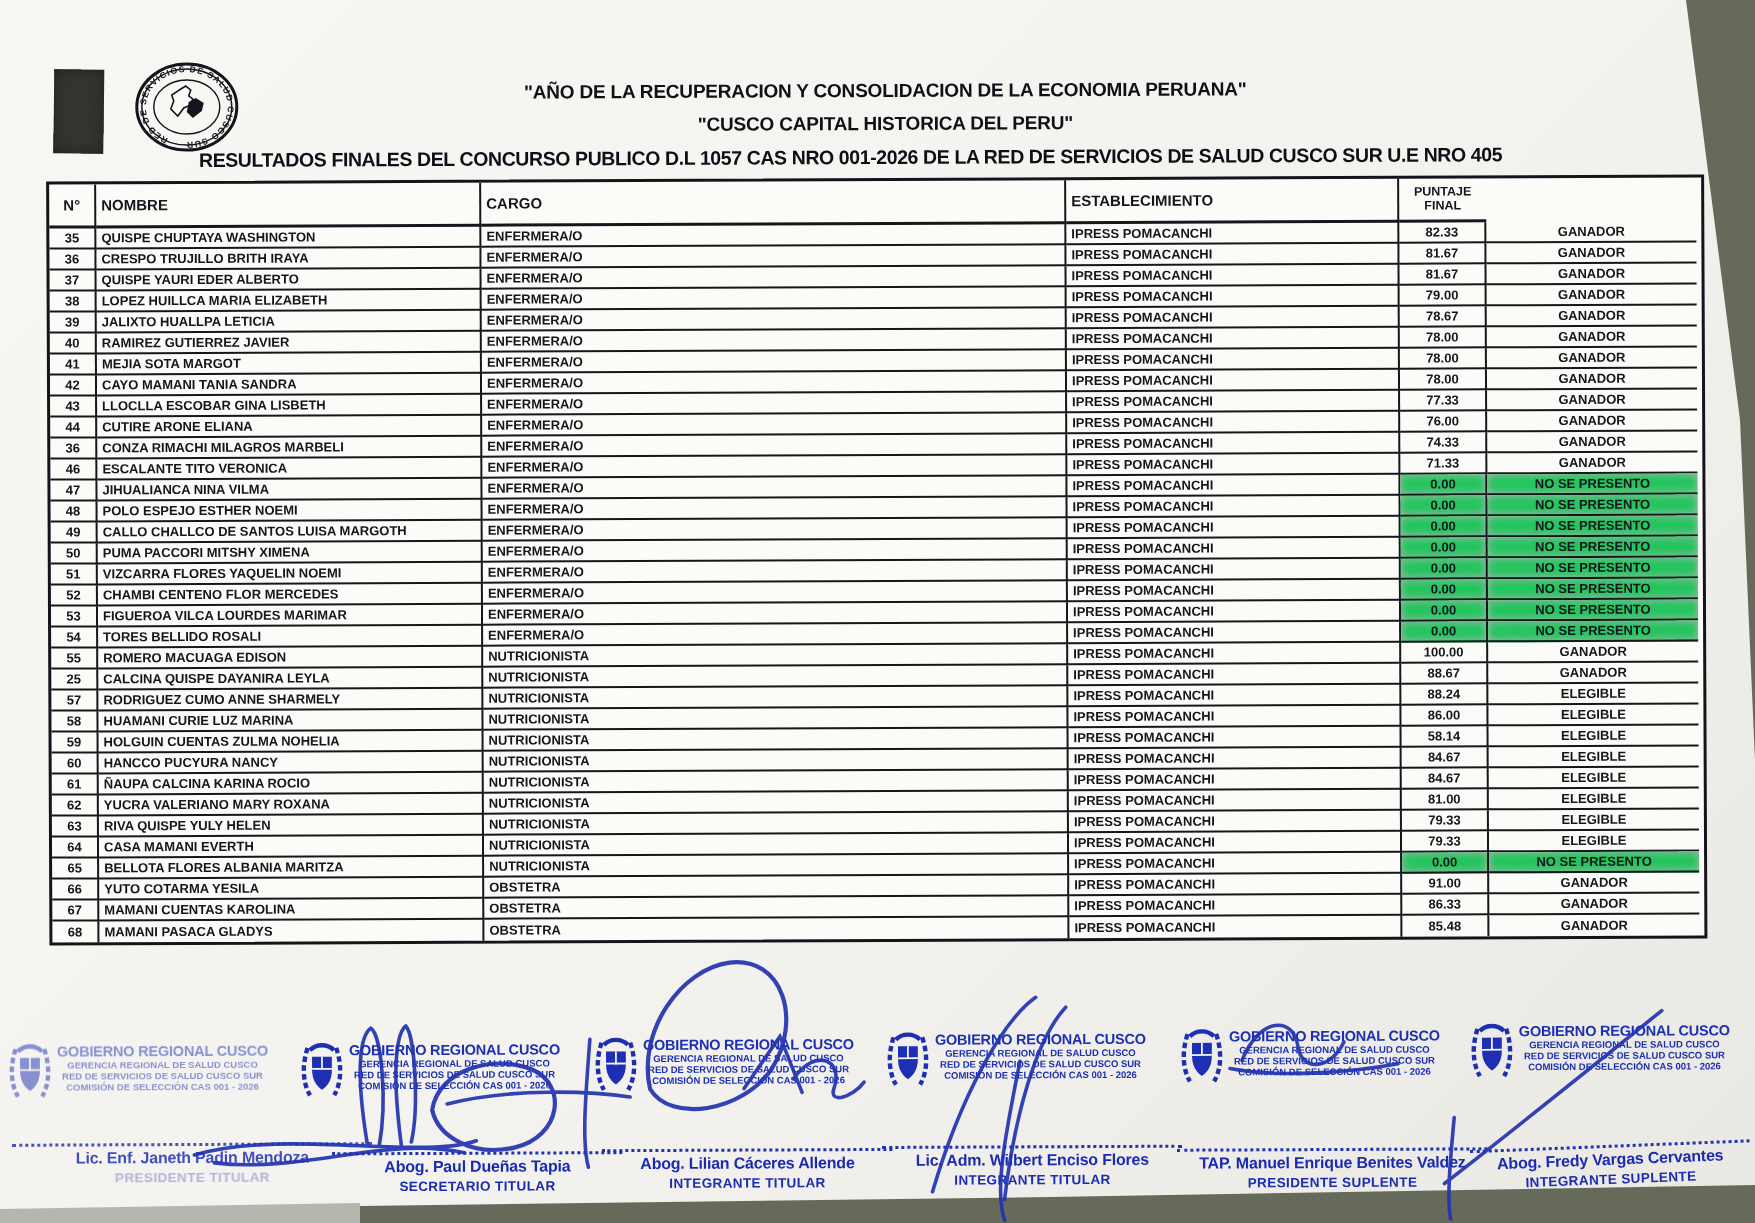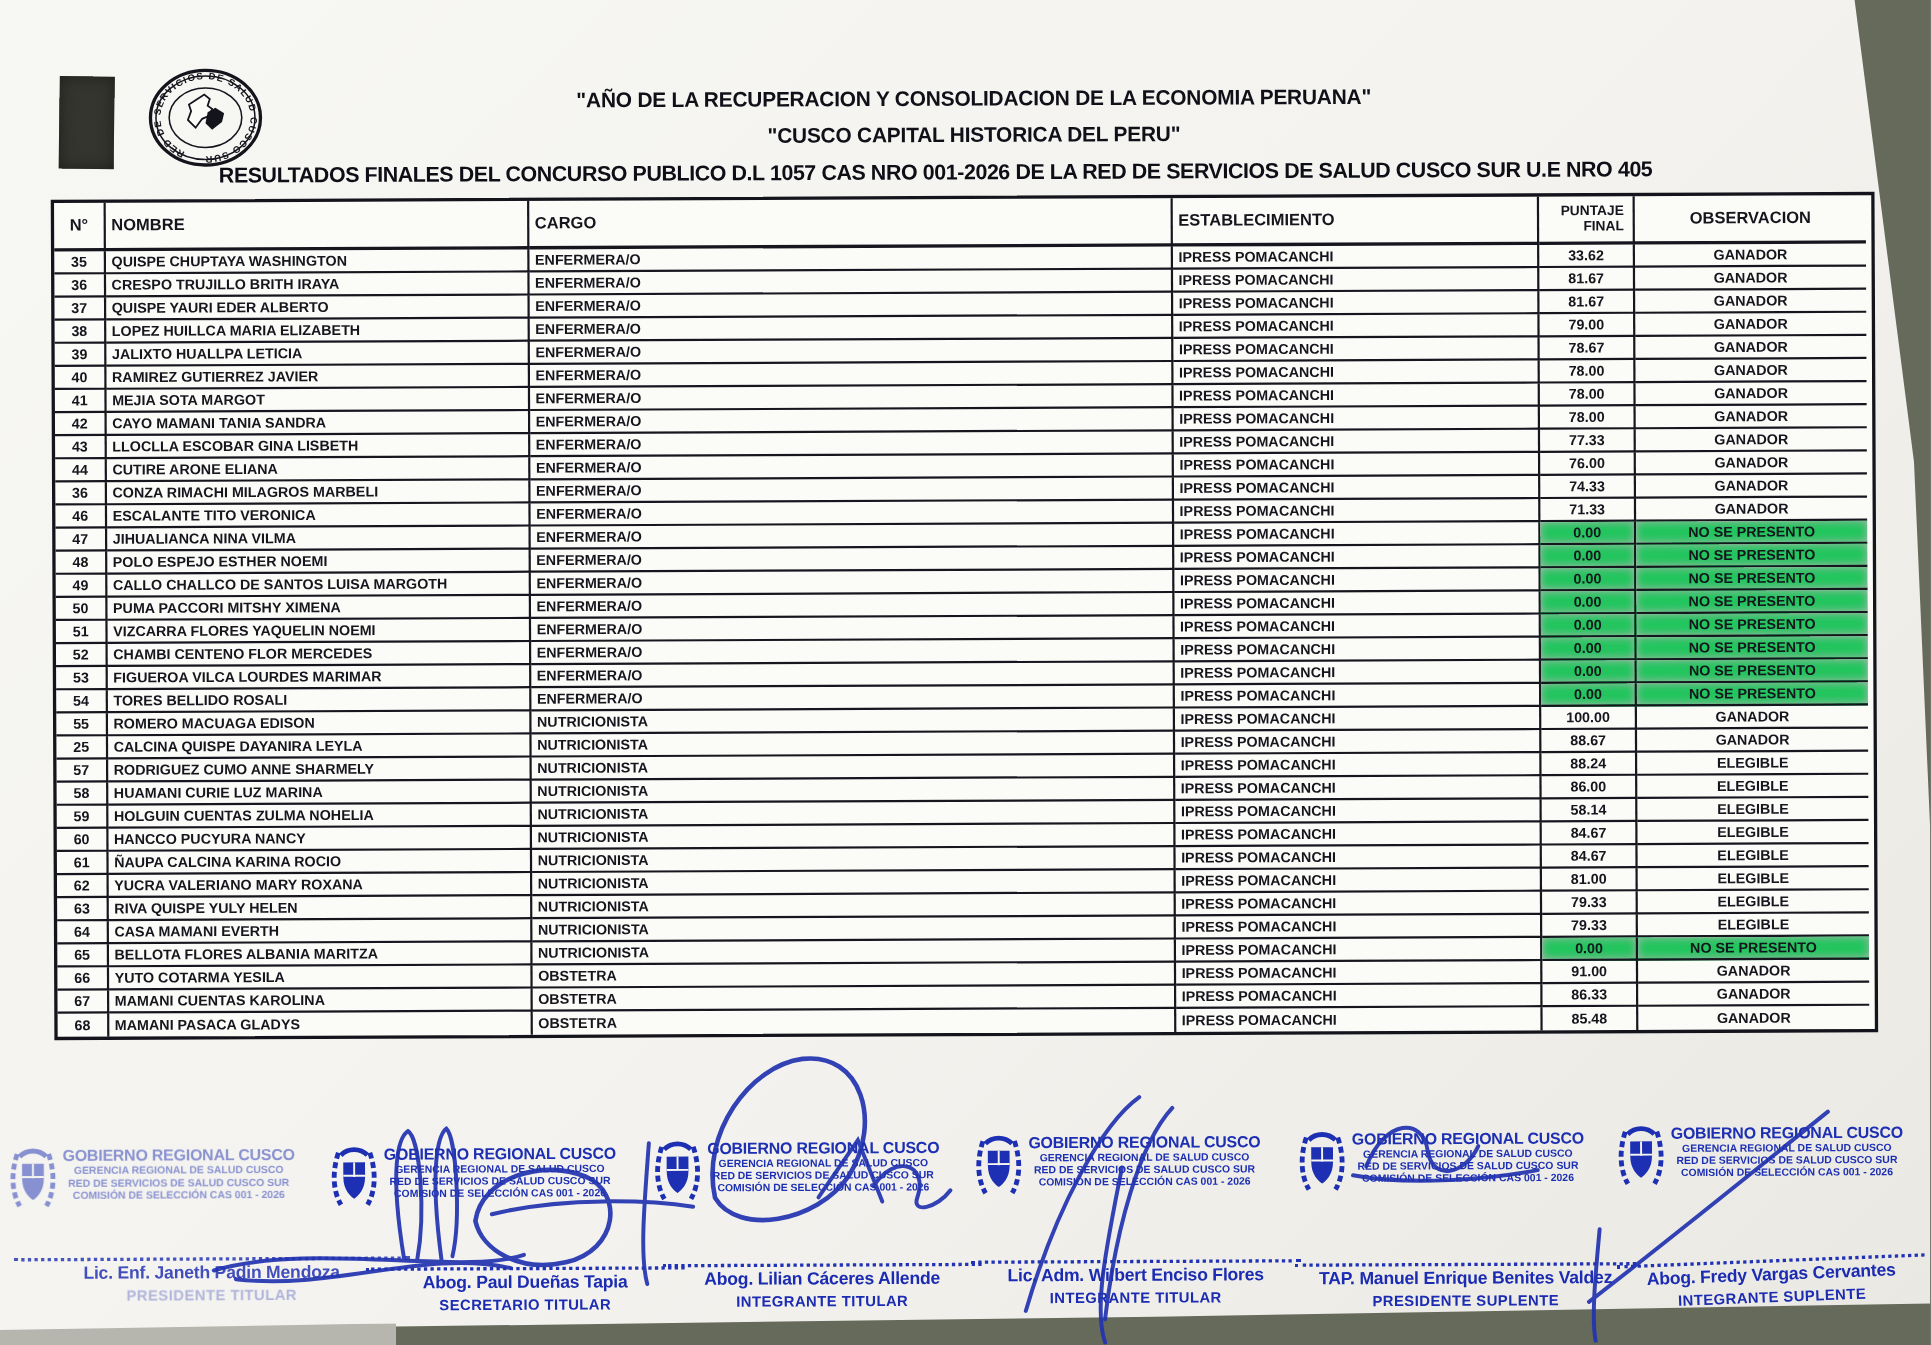--- a/index.html
+++ b/index.html
@@ -28,21 +28,21 @@
     display:flex;align-items:center;overflow:hidden;white-space:nowrap;
     color:#15151d;font-weight:700;}
   .trow>div:last-child{border-right:none;}
   .trow:last-child>div{border-bottom:none;}
   .thead{height:44px;}
   .thead>div{font-size:15px;border-bottom-width:3px;}
   .tdata{height:21px;}
   .tdata>div{font-size:13px;}
   .c-l{padding-left:5px;justify-content:flex-start;}
   .c-c{justify-content:center;}
-  .h-puntaje{font-size:12.5px !important;text-align:right;justify-content:center;line-height:1.1;
+  .h-puntaje{font-size:12.5px !important;text-align:center;justify-content:center;line-height:1.1;
     white-space:normal !important;padding:0 8px;}
   .shaded{background:#22c55e;box-shadow:inset 0 0 8px #b3b5b1;}
   
   .stamp{position:absolute;display:flex;gap:5px;color:#1d2fb2;}
   .stamp .esc{flex:0 0 44px;}
   .stamp .lines{text-align:center;line-height:1.15;}
   .st-l1{font-size:14.5px;font-weight:700;letter-spacing:-0.2px;white-space:nowrap;}
   .st-l2{font-size:9.5px;font-weight:700;white-space:nowrap;}
   .sigblock{position:absolute;text-align:center;color:#1b2bb2;}
   .dotline{border-top:3px dotted #2133b4;margin-bottom:3px;}
@@ -84,29 +84,28 @@
     </div>
     <div class="main-title">RESULTADOS FINALES DEL CONCURSO PUBLICO D.L 1057 CAS NRO 001-2026 DE LA RED DE SERVICIOS DE SALUD CUSCO SUR U.E NRO 405</div>
 
     <div class="rtable">
       <div class="trow thead">
         <div class="c-c">N°</div>
         <div class="c-l">NOMBRE</div>
         <div class="c-l">CARGO</div>
         <div class="c-l">ESTABLECIMIENTO</div>
         <div class="c-c h-puntaje">PUNTAJE FINAL</div>
-        <div class="c-c">OBSERVACION</div>
       </div>
       <div>
           <div class="trow tdata">
             <div class="c-c">35</div>
             <div class="c-l">QUISPE CHUPTAYA WASHINGTON</div>
             <div class="c-l">ENFERMERA/O</div>
             <div class="c-l">IPRESS POMACANCHI</div>
-            <div class="c-c">33.62</div>
+            <div class="c-c">82.33</div>
             <div class="c-c">GANADOR</div>
           </div>
           <div class="trow tdata">
             <div class="c-c">36</div>
             <div class="c-l">CRESPO TRUJILLO BRITH IRAYA</div>
             <div class="c-l">ENFERMERA/O</div>
             <div class="c-l">IPRESS POMACANCHI</div>
             <div class="c-c">81.67</div>
             <div class="c-c">GANADOR</div>
           </div>

